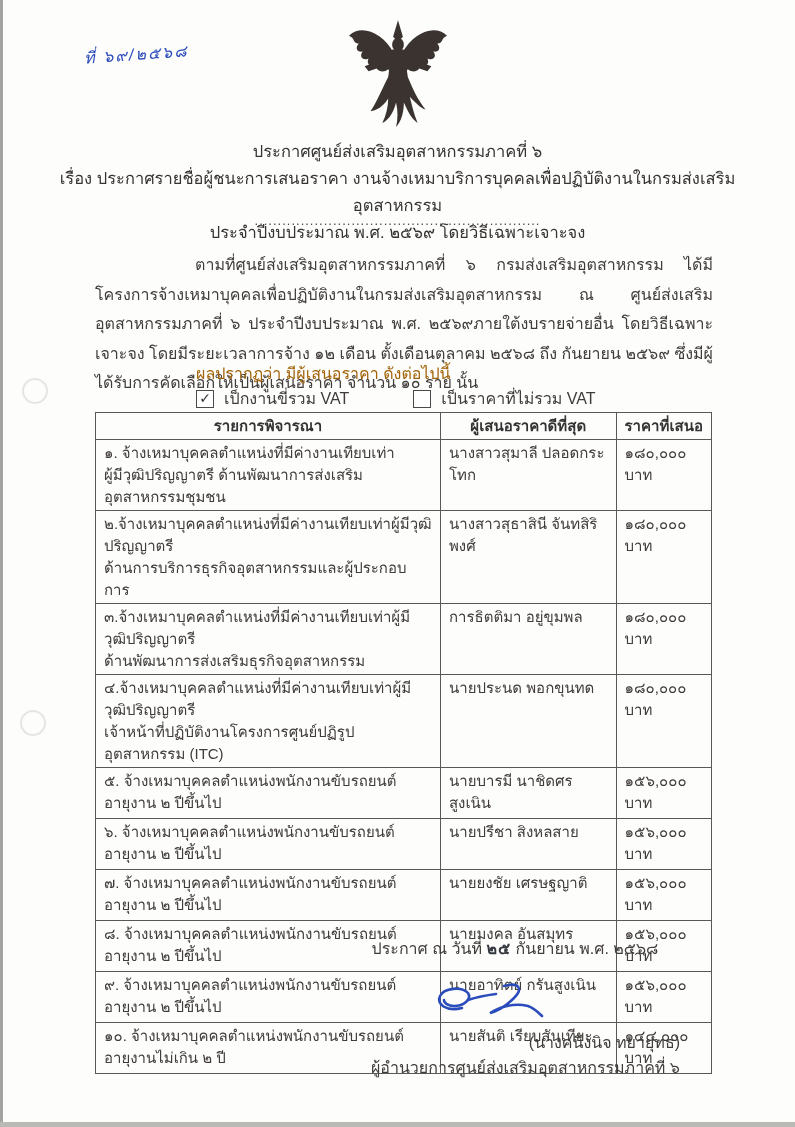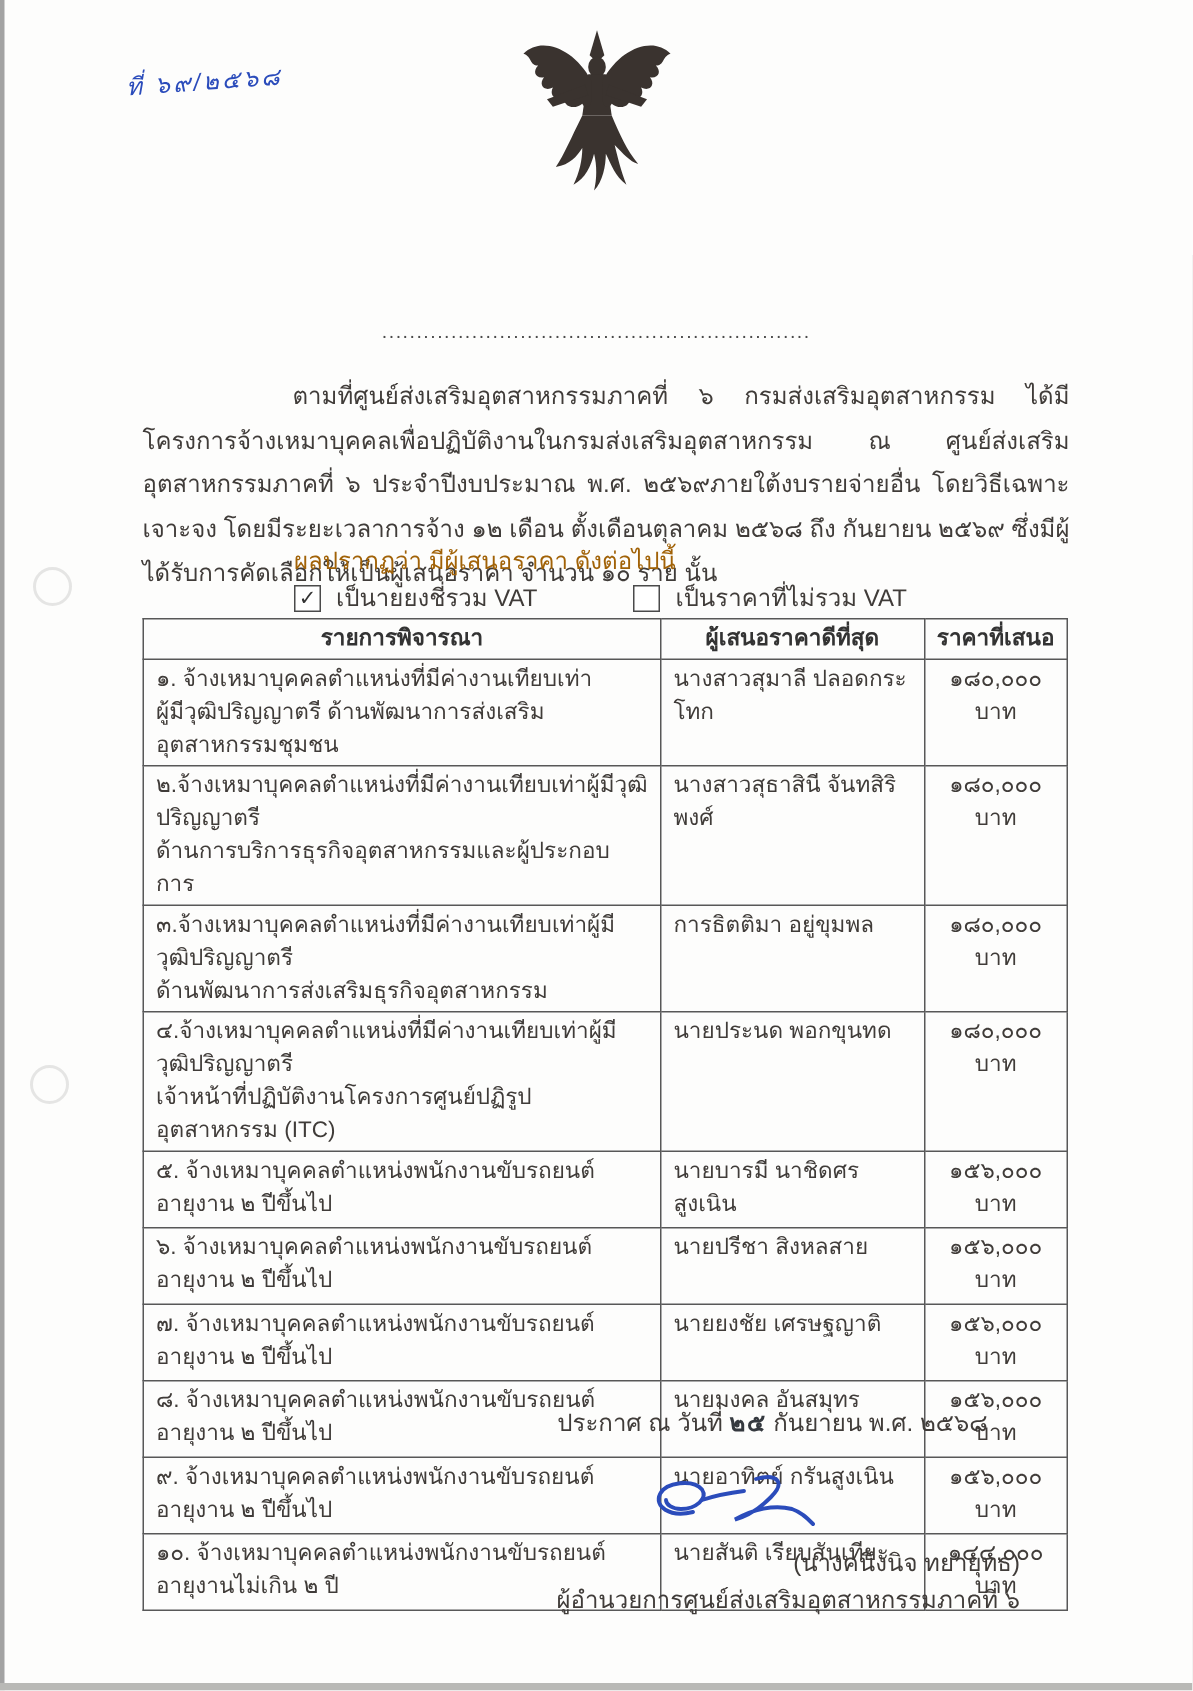--- a/index.html
+++ b/index.html
@@ -44,21 +44,21 @@
   .vat-gap{display:inline-block;width:44px;}
 
   table.bid-table{position:absolute;left:95px;top:412px;width:617px;
     border-collapse:collapse;table-layout:fixed;
     font-size:15px;color:#403c39;border-radius:28px;}
   table.bid-table td,table.bid-table th{border:1.4px solid #585858;
     padding:2px 8px;vertical-align:top;line-height:22px;}
   table.bid-table th{font-weight:600;text-align:center;height:24px;
     padding:1px 4px;line-height:24px;color:#333;}
   td.item-cell{height:46px;}
-  td.price-cell{text-align:center;}
+  td.price-cell{text-align:left;}
   .item-line{display:block;}
 
   .announce-date{position:absolute;left:300px;top:936px;width:430px;text-align:center;
     font-size:16px;color:#403c39;}
   .announce-date .day{color:#35393f;font-weight:600;letter-spacing:1px;margin-top:12px;}
 
   .signature{position:absolute;left:428px;top:978px;width:150px;height:50px;}
 
   .signer-block{position:absolute;left:320px;top:1030px;width:360px;text-align:right;
     font-size:16px;line-height:25px;color:#403c39;}
@@ -82,29 +82,34 @@
         <path d="M46 30 L58 30 L62 58 L42 58 Z"></path>
         <path d="M48 34 C36 12 14 4 2 16 C8 18 6 24 12 24 C8 28 10 33 16 32 C12 37 16 42 22 39 C19 45 25 49 30 45 C28 51 36 55 42 50 C44 54 48 52 48 48 Z"></path>
         <path transform="translate(104,0) scale(-1,1)" d="M48 34 C36 12 14 4 2 16 C8 18 6 24 12 24 C8 28 10 33 16 32 C12 37 16 42 22 39 C19 45 25 49 30 45 C28 51 36 55 42 50 C44 54 48 52 48 48 Z"></path>
         <path d="M44 37 L18 47 L22 52 L46 44 Z"></path>
         <path transform="translate(104,0) scale(-1,1)" d="M44 37 L18 47 L22 52 L46 44 Z"></path>
         <path d="M42 58 C34 74 30 84 24 93 C34 91 38 86 42 80 C42 88 40 97 36 105 C44 101 48 92 50 84 C52 92 52 101 50 109 C56 103 58 92 58 84 C62 92 64 99 72 105 C68 95 66 86 64 78 C70 84 74 89 80 91 C72 81 68 72 62 58 Z"></path>
       </g>
     </svg>
   </div>
 
+  <div class="title-block">
+    <div>ประกาศศูนย์ส่งเสริมอุตสาหกรรมภาคที่ ๖</div>
+    <div>เรื่อง ประกาศรายชื่อผู้ชนะการเสนอราคา งานจ้างเหมาบริการบุคคลเพื่อปฏิบัติงานในกรมส่งเสริมอุตสาหกรรม</div>
+    <div>ประจำปีงบประมาณ พ.ศ. ๒๕๖๙ โดยวิธีเฉพาะเจาะจง</div>
+  </div>
   <div class="dots-line">..............................................................</div>
 
   <div class="body-par">ตามที่ศูนย์ส่งเสริมอุตสาหกรรมภาคที่ ๖ กรมส่งเสริมอุตสาหกรรม ได้มีโครงการจ้างเหมาบุคคลเพื่อปฏิบัติงานในกรมส่งเสริมอุตสาหกรรม ณ ศูนย์ส่งเสริมอุตสาหกรรมภาคที่ ๖ ประจำปีงบประมาณ พ.ศ. ๒๕๖๙ภายใต้งบรายจ่ายอื่น โดยวิธีเฉพาะเจาะจง โดยมีระยะเวลาการจ้าง ๑๒ เดือน ตั้งเดือนตุลาคม ๒๕๖๘ ถึง กันยายน ๒๕๖๙ ซึ่งมีผู้ได้รับการคัดเลือกให้เป็นผู้เสนอราคา จำนวน ๑๐ ราย นั้น</div>
 
   <div class="result-line">ผลปรากฏว่า มีผู้เสนอราคา ดังต่อไปนี้</div>
 
   <div class="vat-row">
     <span class="checkbox"><span>✓</span></span>
-    <span>เป็นายยงชี่รวม VAT</span>
+    <span>เป็กงานขี่รวม VAT</span>
     <span class="vat-gap"></span>
     <span class="checkbox"></span>
     <span>เป็นราคาที่ไม่รวม VAT</span>
   </div>
 
   <table class="bid-table">
     <colgroup>
         <col style="width:56%">
         <col style="width:28.5%">
         <col style="width:15.5%">

